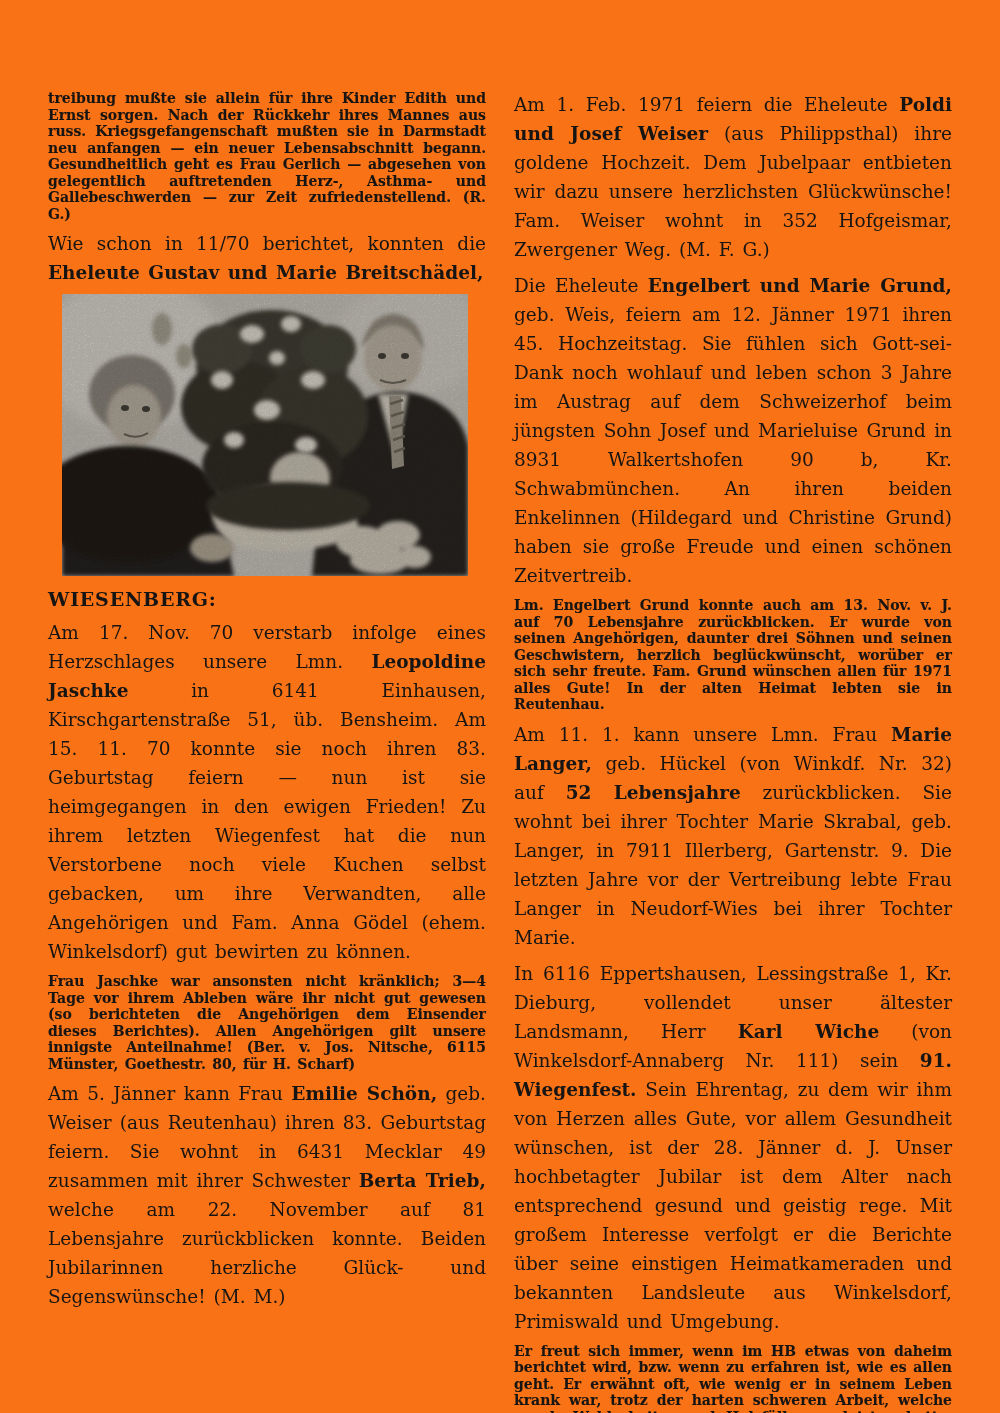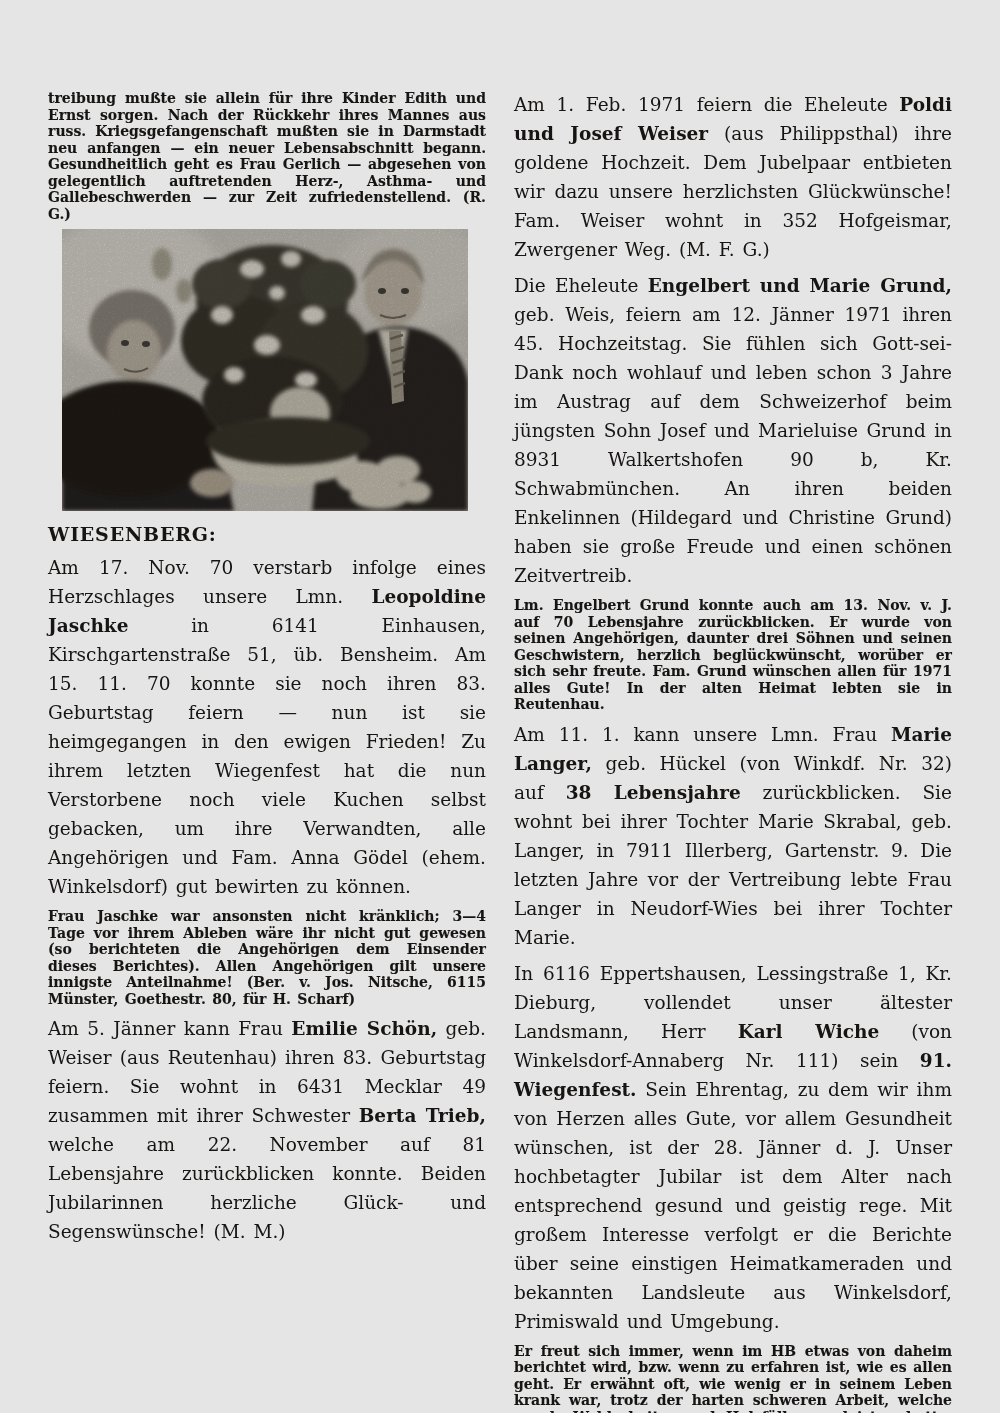--- a/index.html
+++ b/index.html
@@ -1,20 +1,20 @@
 <!DOCTYPE html>
 <html lang="de"><head>
 <meta charset="utf-8">
 <style>
   html, body { margin: 0; padding: 0; background: #ffffff; }
   .page {
     position: relative;
     width: 1000px;
     height: 1413px;
-    background: #e5e5e5;
+    background: #f97316;
     overflow: hidden;
     font-family: "DejaVu Serif", "Liberation Serif", serif;
     color: #171513;
   }
   .content {
     display: flex;
     padding: 90px 48px 0 48px;
     gap: 28px;
   }
   .col { width: 438px; }
@@ -57,20 +57,21 @@
   }
 </style>
 </head>
 <body>
 
 <div class="page">
   <div class="content">
 
     <div class="col">
       <p class="small">treibung mußte sie allein für ihre Kinder Edith und Ernst sorgen. Nach der Rückkehr ihres Mannes aus russ. Kriegsgefangenschaft mußten sie in Darmstadt neu anfangen — ein neuer Lebensabschnitt begann. Gesundheitlich geht es Frau Gerlich — abgesehen von gelegentlich auftretenden Herz-, Asthma- und Gallebeschwerden — zur Zeit zufriedenstellend. (R. G.)</p>
+      <p class="body">Wie schon in 11/70 berichtet, konnten die <b>Eheleute Gustav und Marie Breitschädel,</b></p>
 
       <figure class="photo">
         <svg width="406" height="282" viewBox="0 0 406 282" role="img">
           <defs>
             <filter id="soft" x="-30%" y="-30%" width="160%" height="160%">
                 <feGaussianBlur stdDeviation="2.2"></feGaussianBlur>
               </filter>
             <filter id="soft2" x="-50%" y="-50%" width="200%" height="200%">
                 <feGaussianBlur stdDeviation="6"></feGaussianBlur>
               </filter>
@@ -144,20 +145,20 @@
       <h2 class="heading">WIESENBERG:</h2>
       <p class="body">Am 17. Nov. 70 verstarb infolge eines Herzschlages unsere Lmn. <b>Leopoldine Jaschke</b> in 6141 Einhausen, Kirschgartenstraße 51, üb. Bensheim. Am 15. 11. 70 konnte sie noch ihren 83. Geburtstag feiern — nun ist sie heimgegangen in den ewigen Frieden! Zu ihrem letzten Wiegenfest hat die nun Verstorbene noch viele Kuchen selbst gebacken, um ihre Verwandten, alle Angehörigen und Fam. Anna Gödel (ehem. Winkelsdorf) gut bewirten zu können.</p>
       <p class="small">Frau Jaschke war ansonsten nicht kränklich; 3—4 Tage vor ihrem Ableben wäre ihr nicht gut gewesen (so berichteten die Angehörigen dem Einsender dieses Berichtes). Allen Angehörigen gilt unsere innigste Anteilnahme! (Ber. v. Jos. Nitsche, 6115 Münster, Goethestr. 80, für H. Scharf)</p>
       <p class="body">Am 5. Jänner kann Frau <b>Emilie Schön,</b> geb. Weiser (aus Reutenhau) ihren 83. Geburtstag feiern. Sie wohnt in 6431 Mecklar 49 zusammen mit ihrer Schwester <b>Berta Trieb,</b> welche am 22. November auf 81 Lebensjahre zurückblicken konnte. Beiden Jubilarinnen herzliche Glück- und Segenswünsche! (M. M.)</p>
     </div>
 
     <div class="col">
       <p class="body">Am 1. Feb. 1971 feiern die Eheleute <b>Poldi und Josef Weiser</b> (aus Philippsthal) ihre goldene Hochzeit. Dem Jubelpaar entbieten wir dazu unsere herzlichsten Glückwünsche! Fam. Weiser wohnt in 352 Hofgeismar, Zwergener Weg. (M. F. G.)</p>
       <p class="body">Die Eheleute <b>Engelbert und Marie Grund,</b> geb. Weis, feiern am 12. Jänner 1971 ihren 45. Hochzeitstag. Sie fühlen sich Gott-sei-Dank noch wohlauf und leben schon 3 Jahre im Austrag auf dem Schweizerhof beim jüngsten Sohn Josef und Marieluise Grund in 8931 Walkertshofen 90 b, Kr. Schwabmünchen. An ihren beiden Enkelinnen (Hildegard und Christine Grund) haben sie große Freude und einen schönen Zeitvertreib.</p>
       <p class="small">Lm. Engelbert Grund konnte auch am 13. Nov. v. J. auf 70 Lebensjahre zurückblicken. Er wurde von seinen Angehörigen, daunter drei Söhnen und seinen Geschwistern, herzlich beglückwünscht, worüber er sich sehr freute. Fam. Grund wünschen allen für 1971 alles Gute! In der alten Heimat lebten sie in Reutenhau.</p>
-      <p class="body">Am 11. 1. kann unsere Lmn. Frau <b>Marie Langer,</b> geb. Hückel (von Winkdf. Nr. 32) auf <b>38 Lebensjahre</b> zurückblicken. Sie wohnt bei ihrer Tochter Marie Skrabal, geb. Langer, in 7911 Illerberg, Gartenstr. 9. Die letzten Jahre vor der Vertreibung lebte Frau Langer in Neudorf-Wies bei ihrer Tochter Marie.</p>
+      <p class="body">Am 11. 1. kann unsere Lmn. Frau <b>Marie Langer,</b> geb. Hückel (von Winkdf. Nr. 32) auf <b>52 Lebensjahre</b> zurückblicken. Sie wohnt bei ihrer Tochter Marie Skrabal, geb. Langer, in 7911 Illerberg, Gartenstr. 9. Die letzten Jahre vor der Vertreibung lebte Frau Langer in Neudorf-Wies bei ihrer Tochter Marie.</p>
       <p class="body">In 6116 Eppertshausen, Lessingstraße 1, Kr. Dieburg, vollendet unser ältester Landsmann, Herr <b>Karl Wiche</b> (von Winkelsdorf-Annaberg Nr. 111) sein <b>91. Wiegenfest.</b> Sein Ehrentag, zu dem wir ihm von Herzen alles Gute, vor allem Gesundheit wünschen, ist der 28. Jänner d. J. Unser hochbetagter Jubilar ist dem Alter nach entsprechend gesund und geistig rege. Mit großem Interesse verfolgt er die Berichte über seine einstigen Heimatkameraden und bekannten Landsleute aus Winkelsdorf, Primiswald und Umgebung.</p>
       <p class="small">Er freut sich immer, wenn im HB etwas von daheim berichtet wird, bzw. wenn zu erfahren ist, wie es allen geht. Er erwähnt oft, wie wenig er in seinem Leben krank war, trotz der harten schweren Arbeit, welche er als Waldarbeiter und Holzfäller zu leisten hatte. Besonders im Winter war diese Tätigkeit gefahrvoll, wenn das im Sommer geschlagene Holz zur Winterszeit ins Tal gebracht werden mußte. Jeder „Holzrücker“ — so nannte man sie daheim — weiß davon ein Lied zu singen. Lm. Wiche arbeitete daheim im Annaberger Forstrevier, SD dem Fürsten Alois von und zu Liechtenstein in Groß-Ullersdorf gehörend. Ab und zu stellen sich heute bei unserem</p>
       <div class="page-number">33</div>
     </div>
 
   </div>
 </div>
 
 </body></html>

